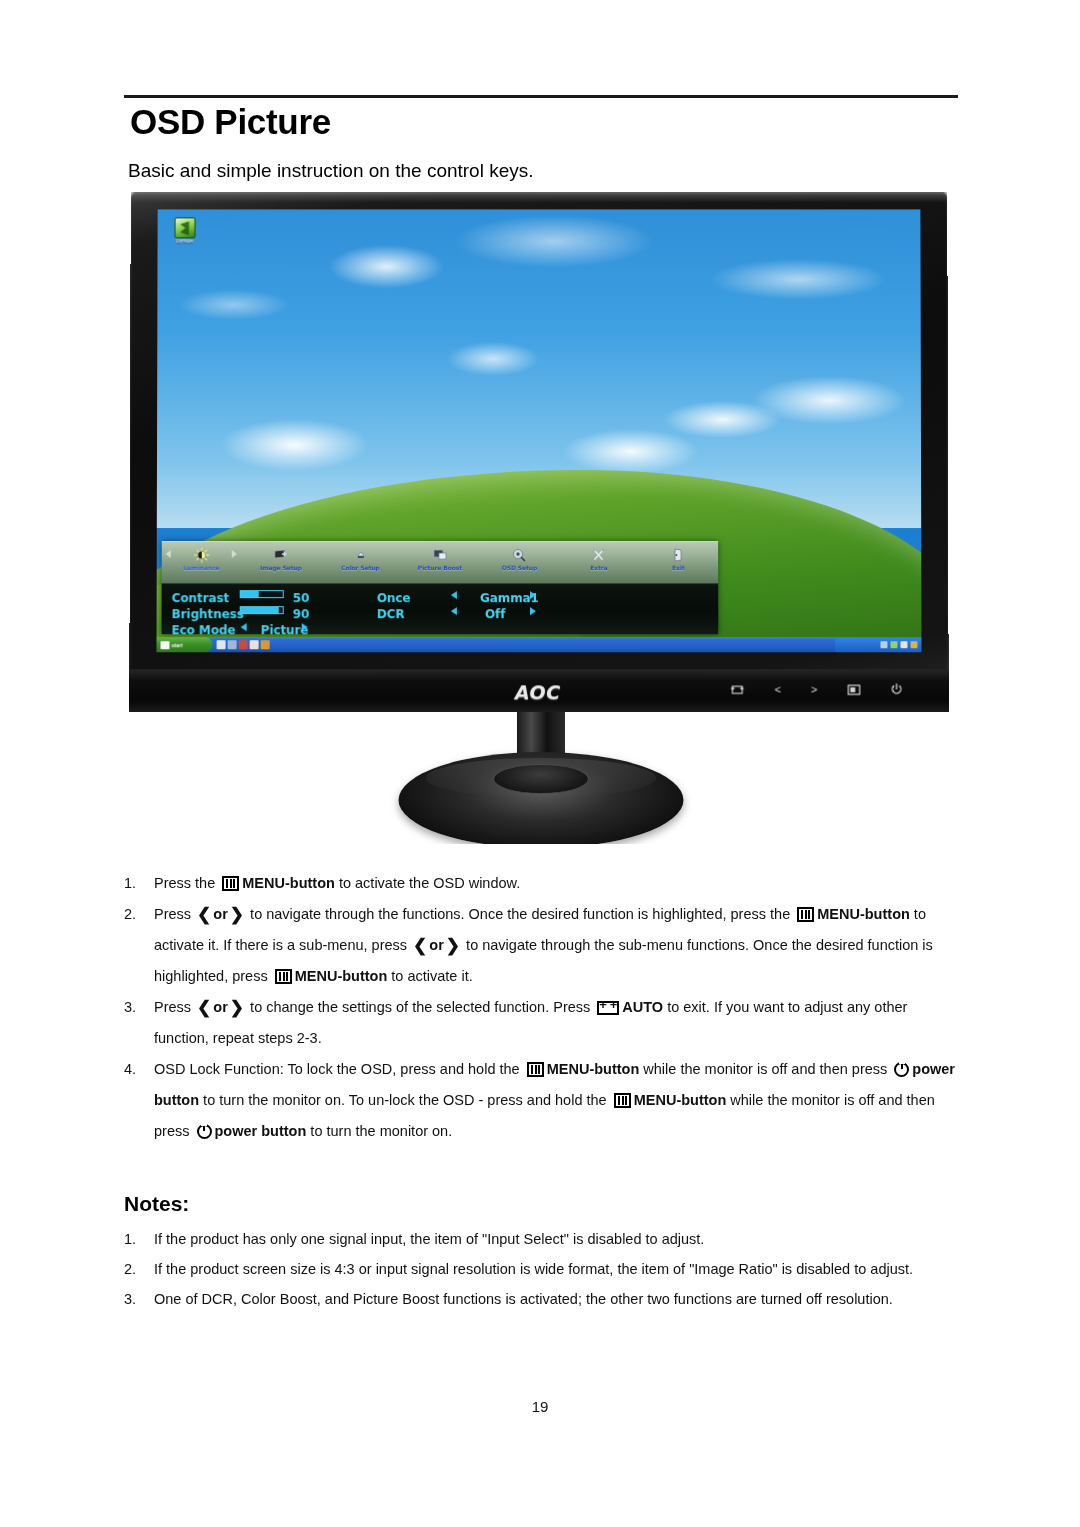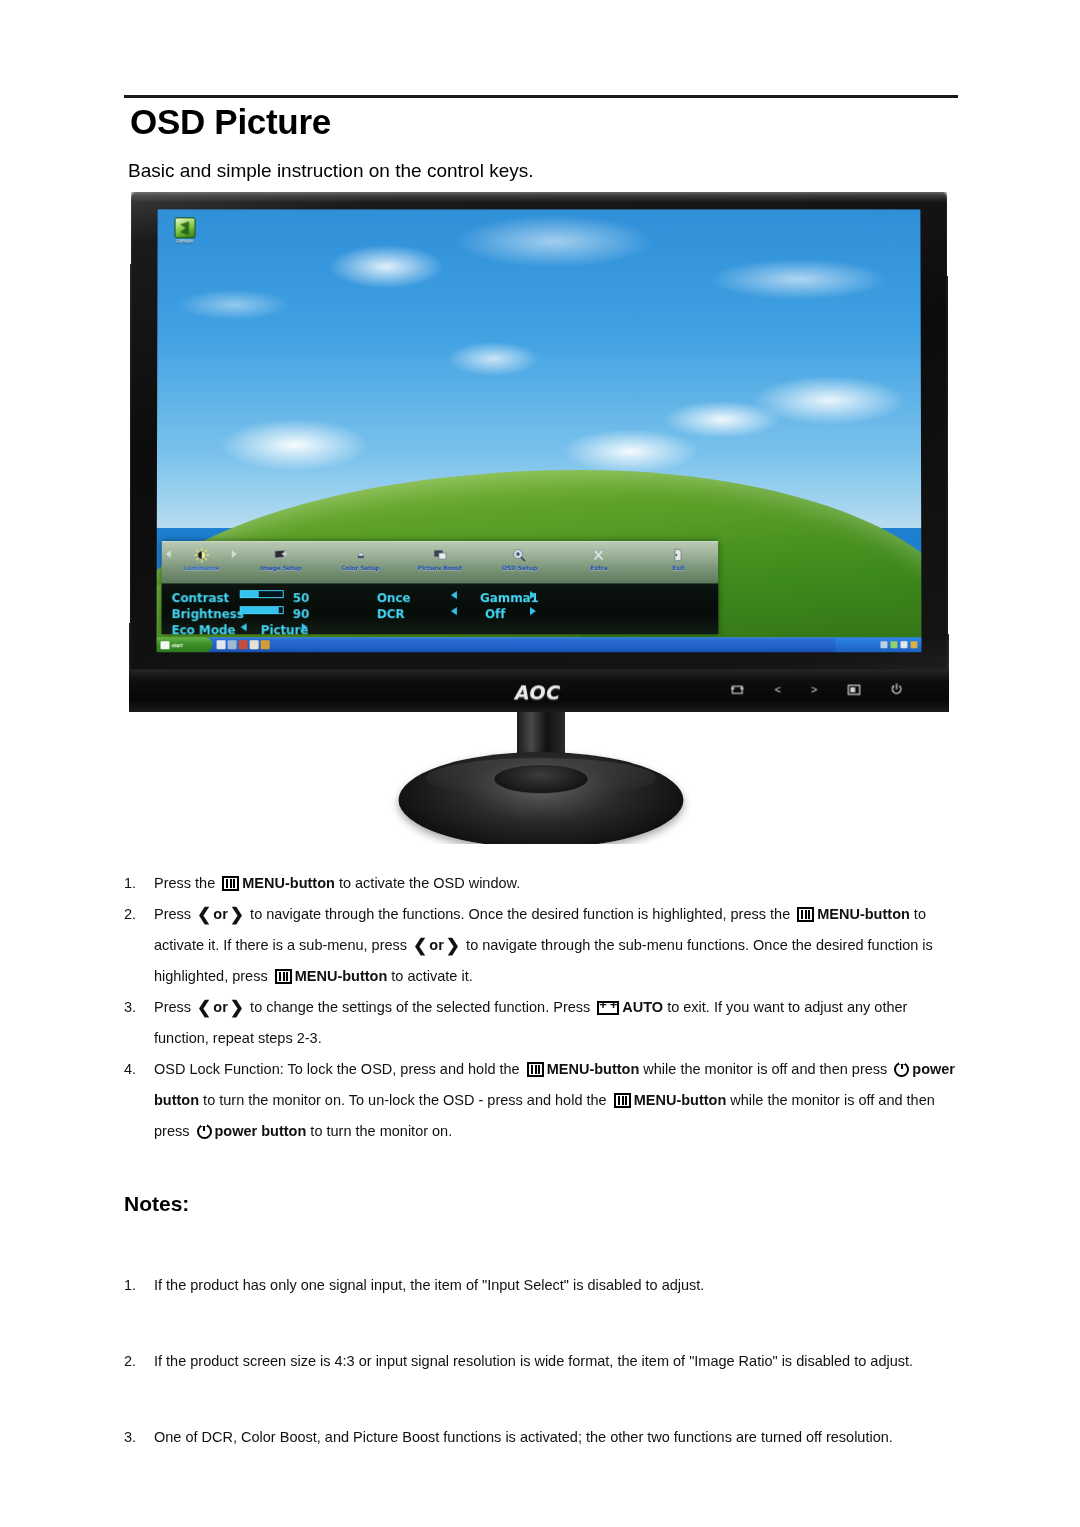--- a/index.html
+++ b/index.html
@@ -251,21 +251,21 @@
   .ic-power::after{
     content:""; position:absolute; left:50%; top:-4px; transform:translateX(-50%);
     width:6px; height:4px; background:#fff;
   }
 
   
   .notes-title { position:absolute; left:124px; top:1192px; font-size:21px; font-weight:bold; }
   .notes { position:absolute; left:124px; top:1224px; width:846px; }
   .note { position:relative; font-size:14.5px; line-height:30px; color:#111; }
   .note .num { position:absolute; left:0; top:0; width:30px; }
-  .note .txt { display:block; margin-left:30px;margin-top:46px; }
+  .note .txt { display:block; margin-left:30px; }
 
   .pageno {
     position:absolute; left:0; top:1398px; width:1080px; text-align:center;
     font-size:15px; color:#111;
   }
 </style>
 </head>
 <body>
 
 <div class="page">
@@ -503,14 +503,15 @@
     <div class="note">
       <span class="num">2.</span>
       <span class="txt">If the product screen size is 4:3 or input signal resolution is wide format, the item of "Image Ratio" is disabled to adjust.</span>
     </div>
     <div class="note">
       <span class="num">3.</span>
       <span class="txt">One of DCR, Color Boost, and Picture Boost functions is activated; the other two functions are turned off resolution.</span>
     </div>
   </div>
 
+  <div class="pageno">19</div>
 
 </div>
 
 </body></html>

